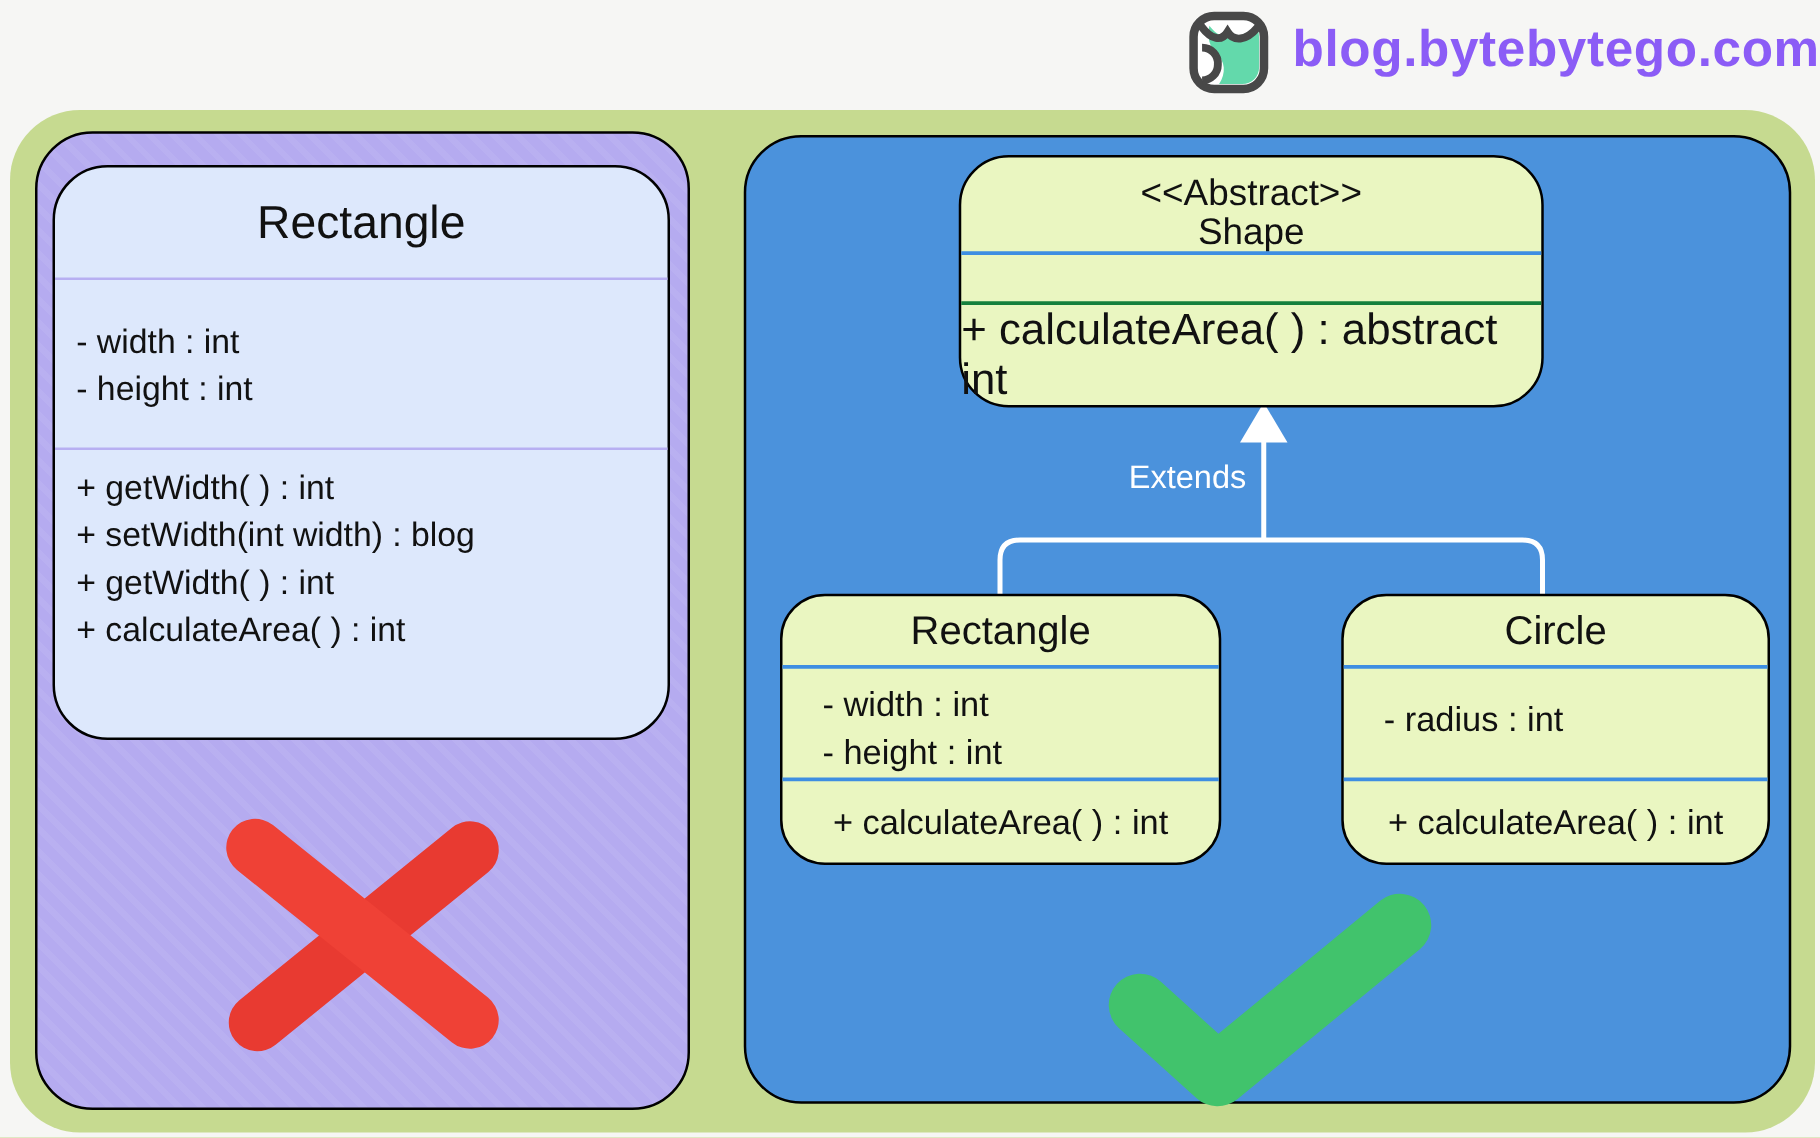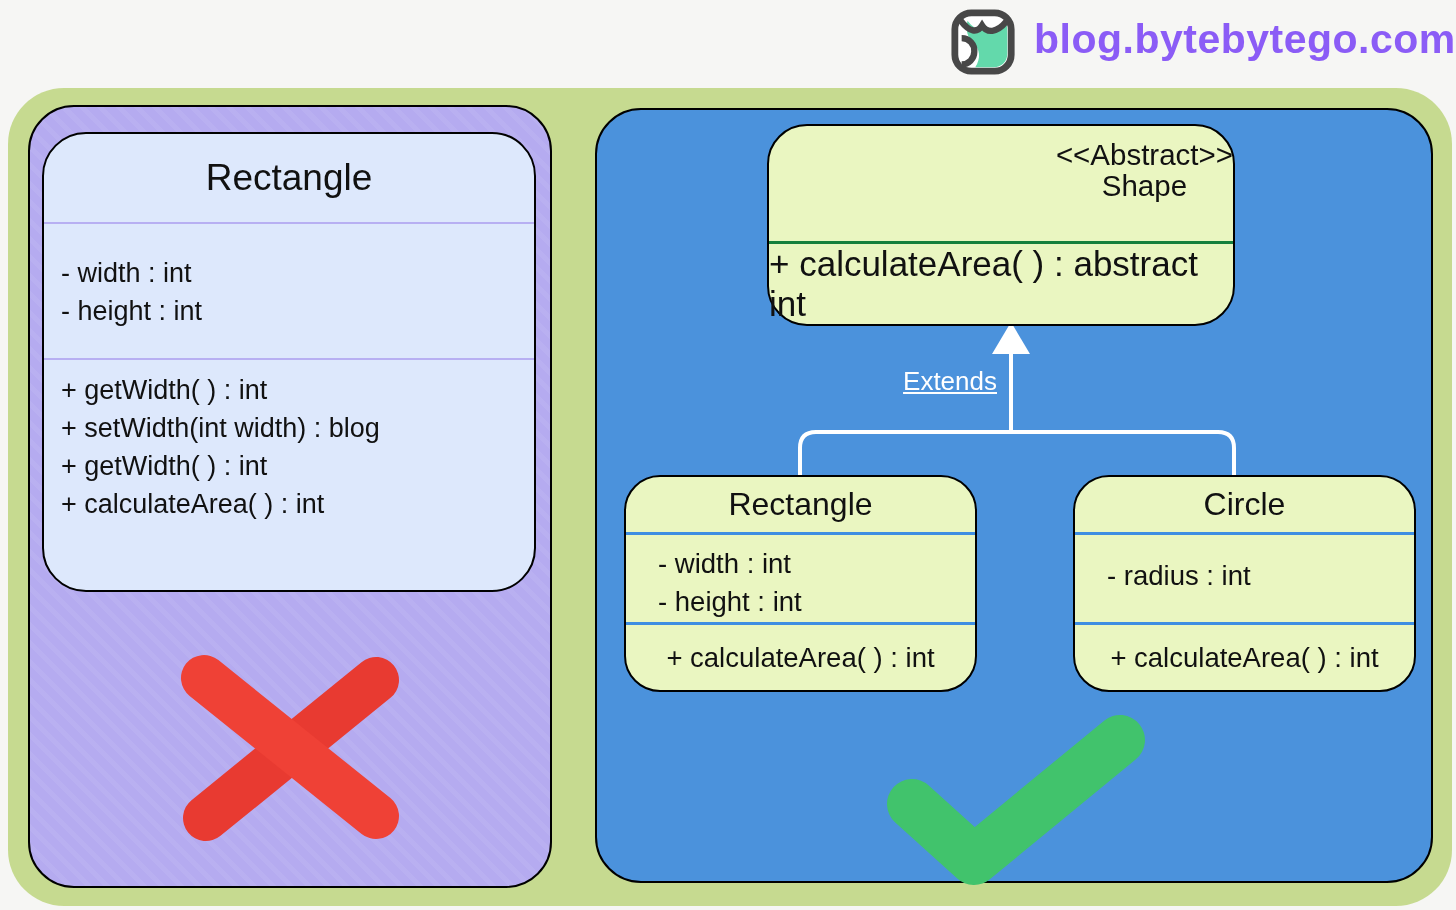--- a/index.html
+++ b/index.html
@@ -59,21 +59,20 @@
   }
   .box-left .methods {
     flex:1; border-top:2px solid #b7aff2;
     padding:11px 0 0 17px; line-height:38px;
   }
 
   
   .shape-box {
     left:170px; top:14px; width:468px; height:202px; border-radius:40px;
     background:#eaf6c1;
-    align-items:flex-end;
   }
   .shape-box .uml-title {
     height:84px; text-align:center; font-size:29.5px; line-height:31px;
     padding-top:13px; box-sizing:border-box;
   }
   .shape-box .empty { height:58px; border-top:3px solid #3e8ee2; }
   .shape-box .methods {
     flex:1; border-top:3px solid #15803d;
     display:flex; align-items:center; justify-content:center; font-size:35px;
   }
@@ -95,21 +94,21 @@
   }
   .rect-child  .attrs { padding-top:10px; }
   .circle-child.child-box .attrs { padding-top:22px; }
   .child-box .methods {
     flex:1; border-top:3px solid #3e8ee2;
     display:flex; align-items:center; justify-content:center;
   }
 
   .extends-label {
     position:absolute; left:272px; top:256px; width:128px;
-    text-align:right; color:#fff; font-size:26px;text-decoration:underline;
+    text-align:right; color:#fff; font-size:26px;
   }
 
   svg.connector { position:absolute; left:0; top:0; width:838px; height:775px; pointer-events:none; }
   svg.cross { position:absolute; left:148px; top:545px; }
   svg.check { position:absolute; left:285px; top:598px; }
 </style>
 </head>
 <body>
 
 <div class="page">

